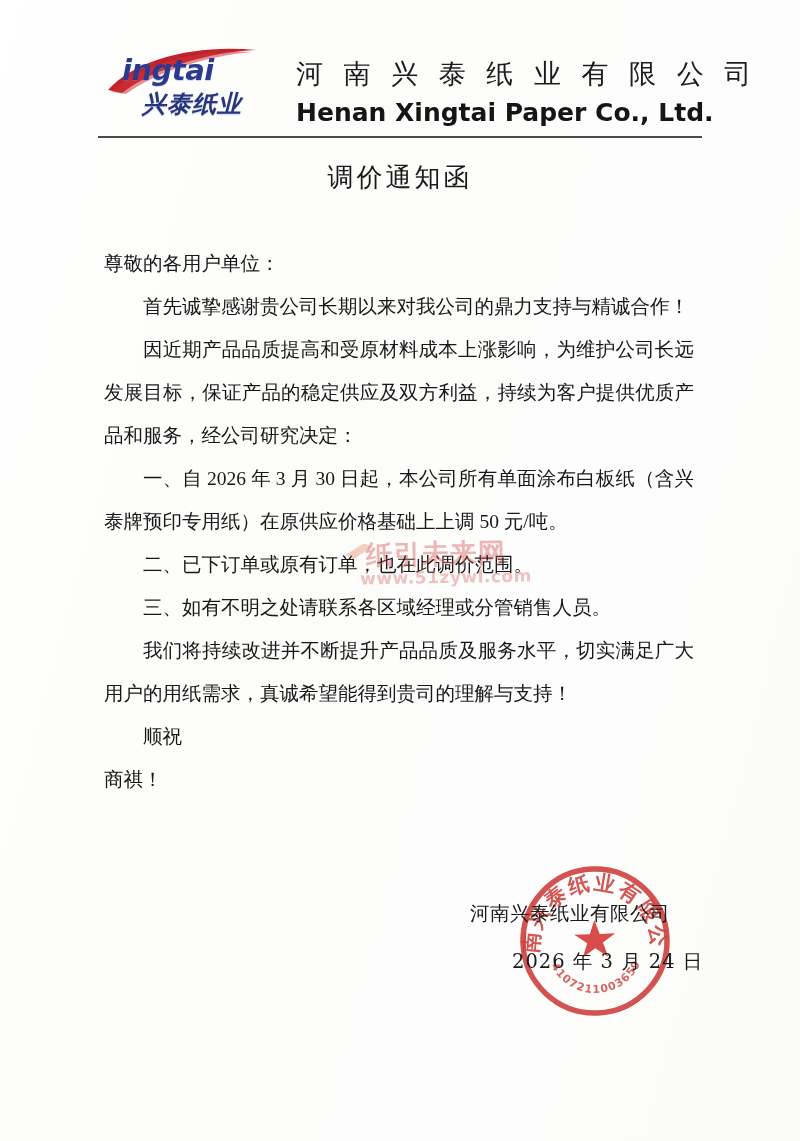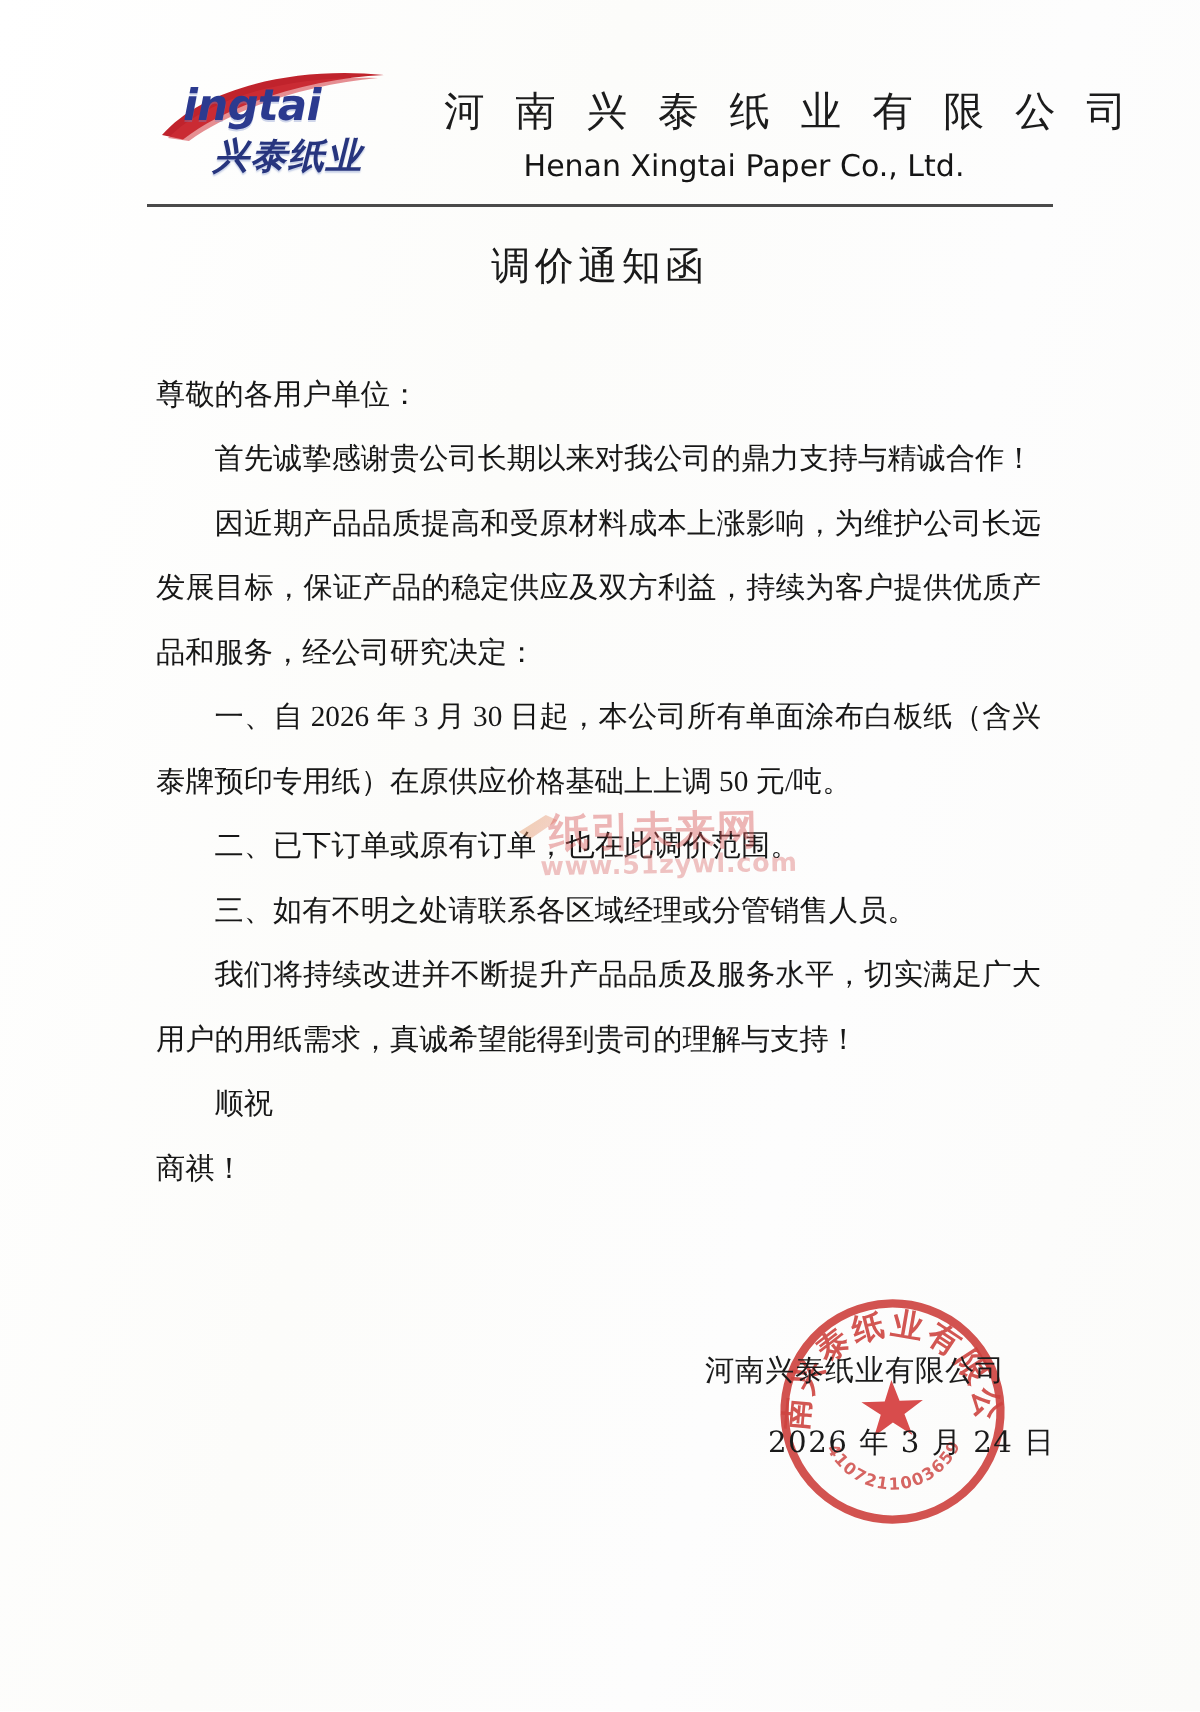--- a/index.html
+++ b/index.html
@@ -95,22 +95,22 @@
     color: #1c1c1c;
     white-space: nowrap;
   }
   #company-en {
     position: absolute;
     left: 198px;
     top: 54px;
     width: 400px;
     text-align: center;
     font-family: "DejaVu Sans", "Liberation Sans", sans-serif;
-    font-weight: normal;
-    font-size: 20px;
+    font-weight: bold;
+    font-size: 25px;
     letter-spacing: 0px;
     color: #151515;
     white-space: nowrap;
   }
 
   #header-rule {
     position: absolute;
     left: 98px;
     top: 136px;
     width: 604px;

